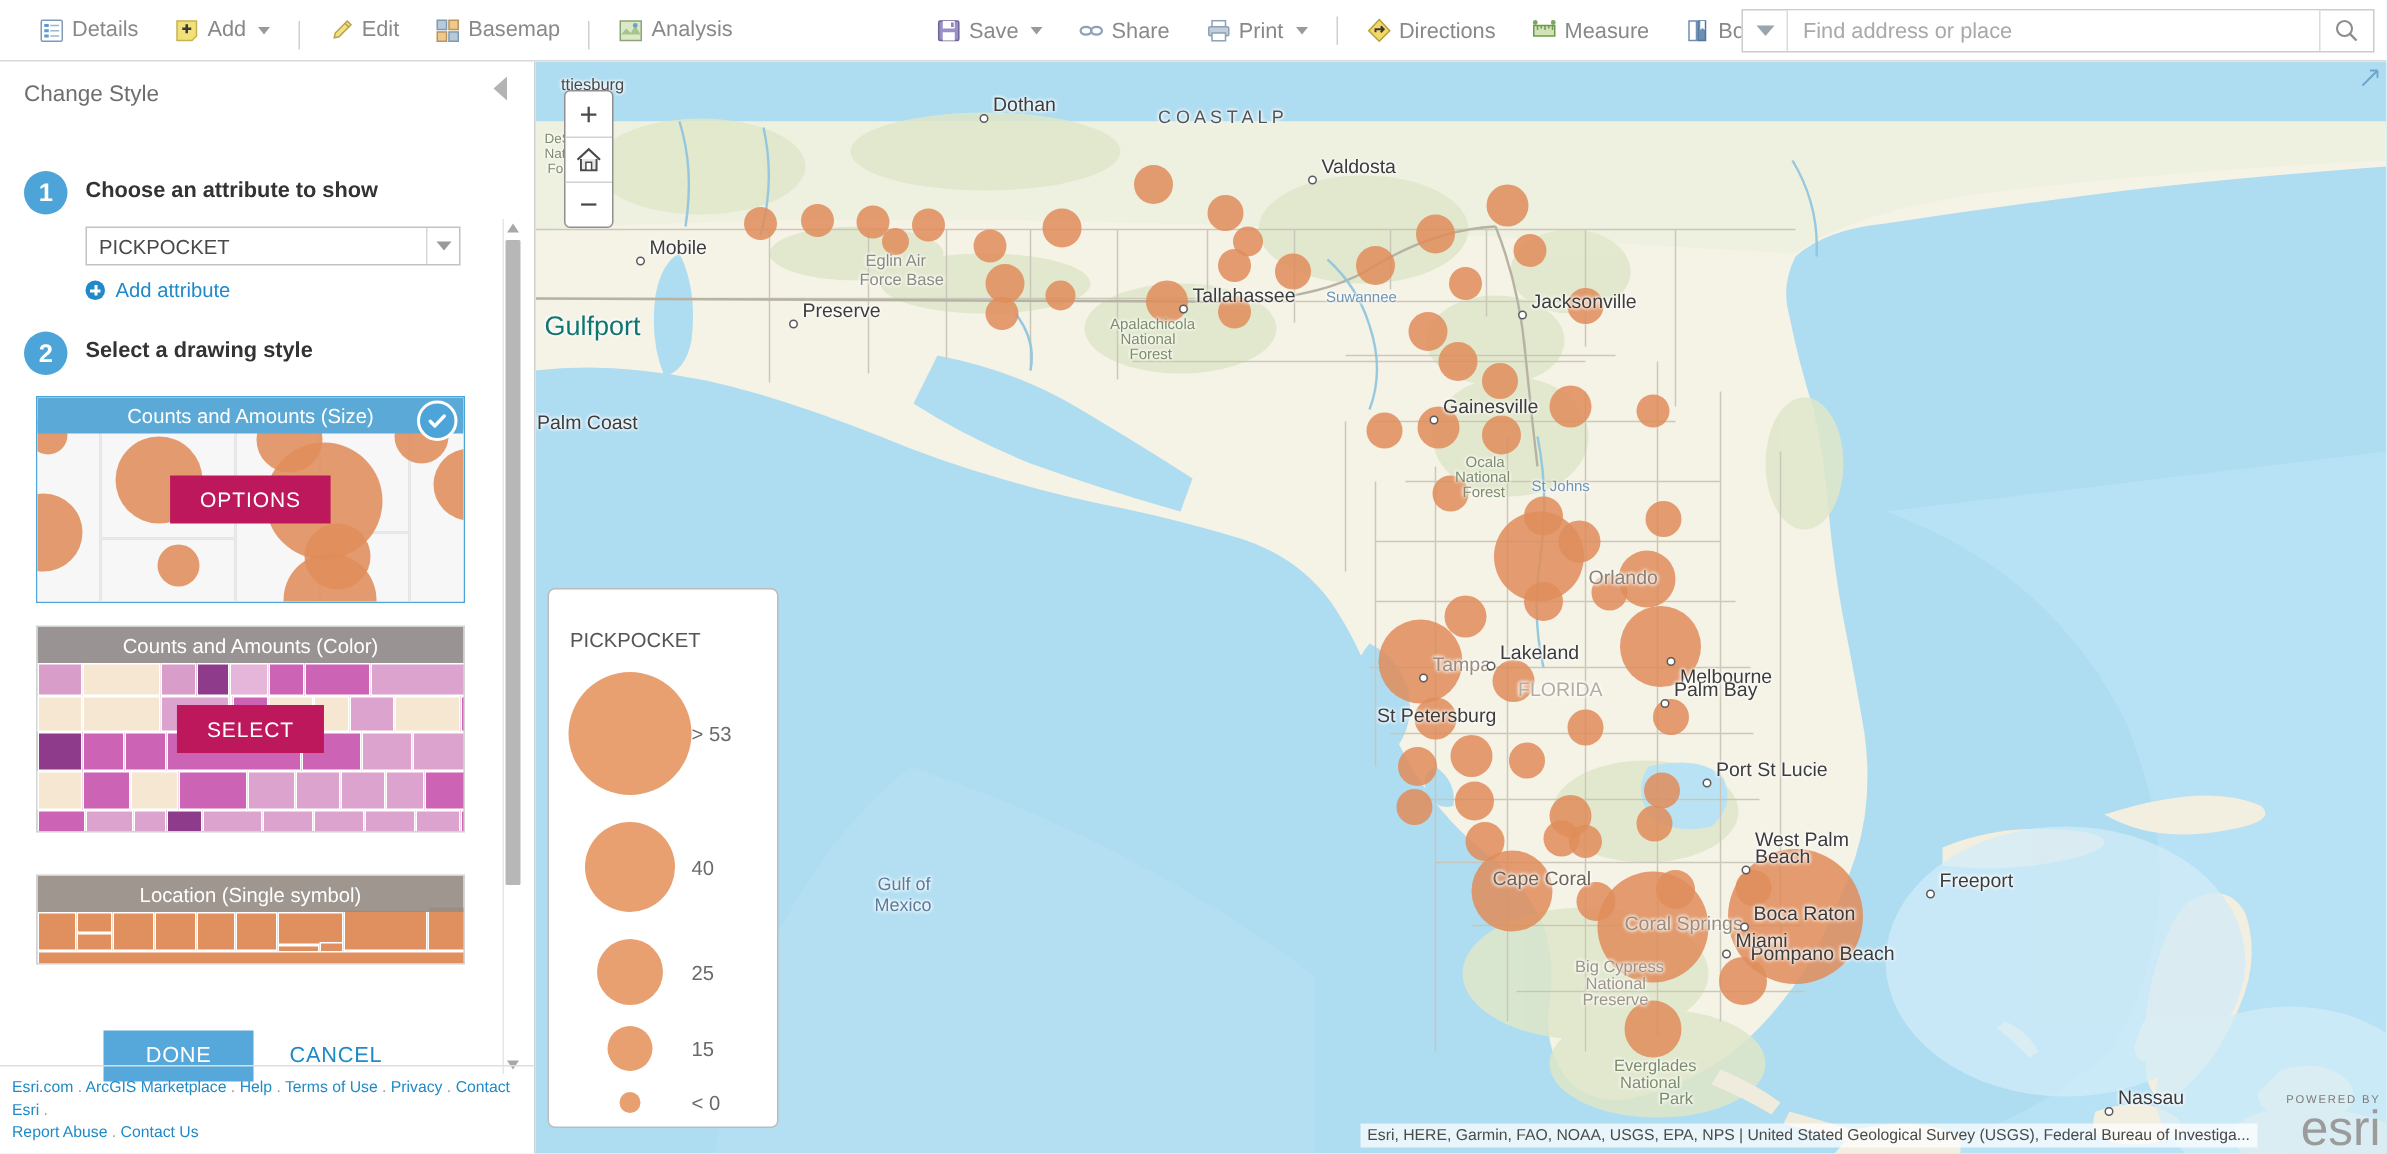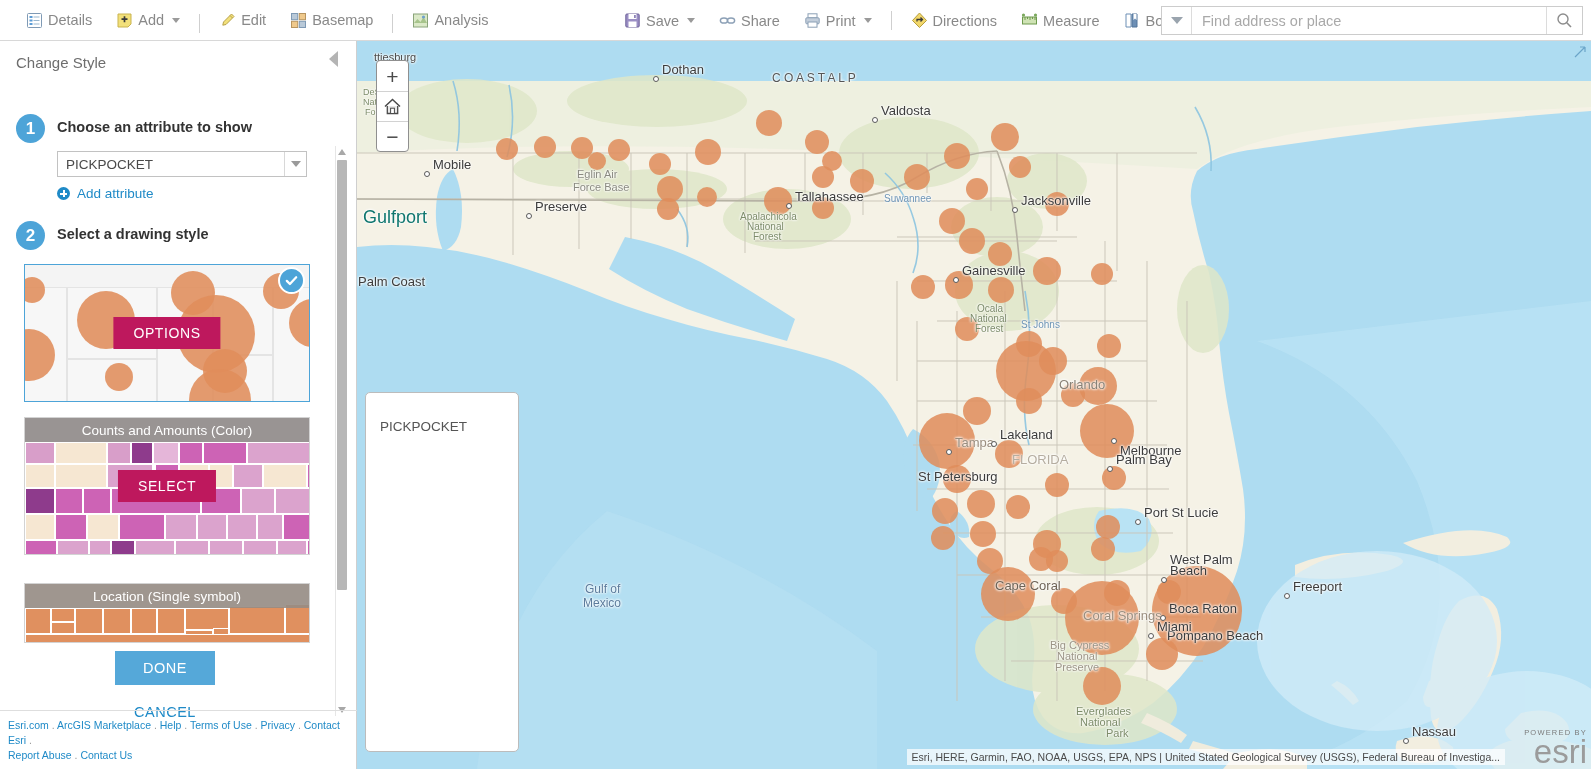--- a/index.html
+++ b/index.html
@@ -185,21 +185,21 @@
   .check svg { width: 15px; height: 15px; }
   .preview { position: absolute; inset: 0; }
   .pv-size { background: #f4f4f4; }
   .pv-size .cell { position: absolute; border: 1px solid #e4e4e4; background: #f7f7f7; }
   .pv-size .circ { position: absolute; border-radius: 50%; background: #e08d5b; opacity: .88; }
   .pv-color .sw { position: absolute; border: 1px solid #fff; }
   .pv-single .sw { position: absolute; border: 1px solid #fff; background: #e0905f; }
 
   .panel-actions {
     position: absolute; left: 0; bottom: 48px;
-    width: 330px; display: flex; align-items: center; justify-content: center; gap: 18px; flex-direction: column;
+    width: 330px; display: flex; align-items: center; justify-content: center; gap: 18px;
   }
   .btn-done {
     background: #55a8d9; color: #fff; border: 0;
     padding: 9px 28px; font-size: 14.5px; letter-spacing: .5px;
     cursor: pointer; font-family: "Liberation Sans", sans-serif;
   }
   .btn-cancel {
     background: transparent; border: 0; color: #1f8ac7;
     font-size: 14.5px; letter-spacing: .5px; cursor: pointer;
     font-family: "Liberation Sans", sans-serif;
@@ -482,20 +482,21 @@
             <div class="circ" style="left:-6px;  top:12px;  width:26px;  height:26px;"></div>
             <div class="circ" style="left:52px;  top:26px;  width:58px;  height:58px;"></div>
             <div class="circ" style="left:80px;  top:98px;  width:28px;  height:28px;"></div>
             <div class="circ" style="left:146px; top:6px;   width:44px;  height:44px;"></div>
             <div class="circ" style="left:152px; top:30px;  width:78px;  height:78px;"></div>
             <div class="circ" style="left:178px; top:84px;  width:44px;  height:44px;"></div>
             <div class="circ" style="left:164px; top:104px; width:62px;  height:62px;"></div>
             <div class="circ" style="left:238px; top:8px;   width:36px;  height:36px;"></div>
             <div class="circ" style="left:264px; top:34px;  width:48px;  height:48px;"></div>
           </div>
+          <div class="card-hd blue">Counts and Amounts (Size)</div>
           <div class="card-act">OPTIONS</div>
           <div class="check">
             <svg viewBox="0 0 16 16">
                 <path d="M3 8.4l3.3 3.3L13 4.6" fill="none" stroke="#fff" stroke-width="2.4" stroke-linecap="round" stroke-linejoin="round"></path>
               </svg>
           </div>
         </div>
 
         <div class="card">
           <div class="preview pv-color">
@@ -865,20 +866,42 @@
           <path d="M2 9.5L9.5 2.5 17 9.5" fill="none" stroke="#4a4a4a" stroke-width="1.5"></path>
           <path d="M4.3 9v7.5h10.4V9" fill="#e8e8e8" stroke="#4a4a4a" stroke-width="1.3"></path>
           <rect x="7.6" y="11.2" width="3.8" height="5.3" fill="#fff" stroke="#4a4a4a" stroke-width="1"></rect>
         </svg>
       </div>
       <div>−</div>
     </div>
 
     <div class="legend">
       <div class="legend-title">PICKPOCKET</div>
+      <div class="legend-rows" id="legend-rows">
+          <div class="legend-row" style="top: 8px; height: 82px;">
+            <div class="legend-dot" style="width: 82px; height: 82px; margin-left: 13px; background: rgb(232, 160, 112);"></div>
+            <div class="legend-lbl" style="margin-left: 0px;">&gt; 53</div>
+          </div>
+          <div class="legend-row" style="top: 108px; height: 60px;">
+            <div class="legend-dot" style="width: 60px; height: 60px; margin-left: 24px; background: rgb(232, 160, 112);"></div>
+            <div class="legend-lbl" style="margin-left: 11px;">40</div>
+          </div>
+          <div class="legend-row" style="top: 186px; height: 44px;">
+            <div class="legend-dot" style="width: 44px; height: 44px; margin-left: 32px; background: rgb(232, 160, 112);"></div>
+            <div class="legend-lbl" style="margin-left: 19px;">25</div>
+          </div>
+          <div class="legend-row" style="top: 244px; height: 30px;">
+            <div class="legend-dot" style="width: 30px; height: 30px; margin-left: 39px; background: rgb(232, 160, 112);"></div>
+            <div class="legend-lbl" style="margin-left: 26px;">15</div>
+          </div>
+          <div class="legend-row" style="top: 288px; height: 14px;">
+            <div class="legend-dot" style="width: 14px; height: 14px; margin-left: 47px; background: rgb(232, 160, 112);"></div>
+            <div class="legend-lbl" style="margin-left: 34px;">&lt; 0</div>
+          </div>
+        </div>
     </div>
 
     <div class="attribution">Esri, HERE, Garmin, FAO, NOAA, USGS, EPA, NPS | United Stated Geological Survey (USGS), Federal Bureau of Investiga...</div>
 
     <div class="powered">
       <div class="pw-t">POWERED BY</div>
       <div class="pw-e">esri</div>
     </div>
 
     <div class="map-expand">

